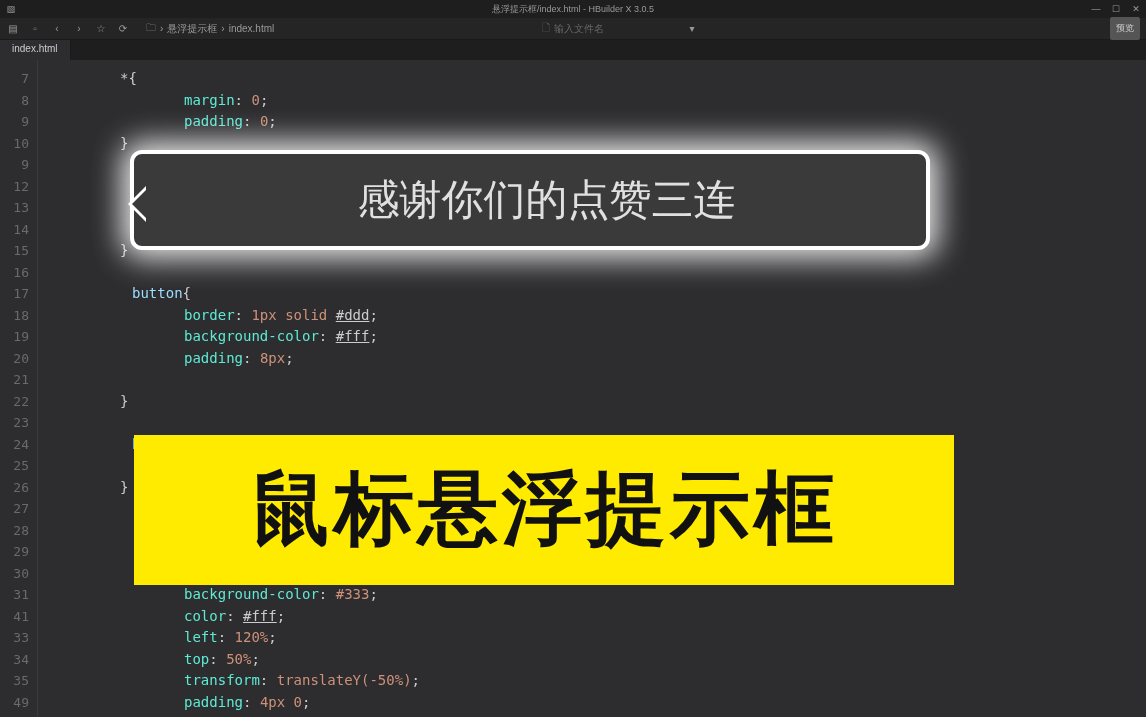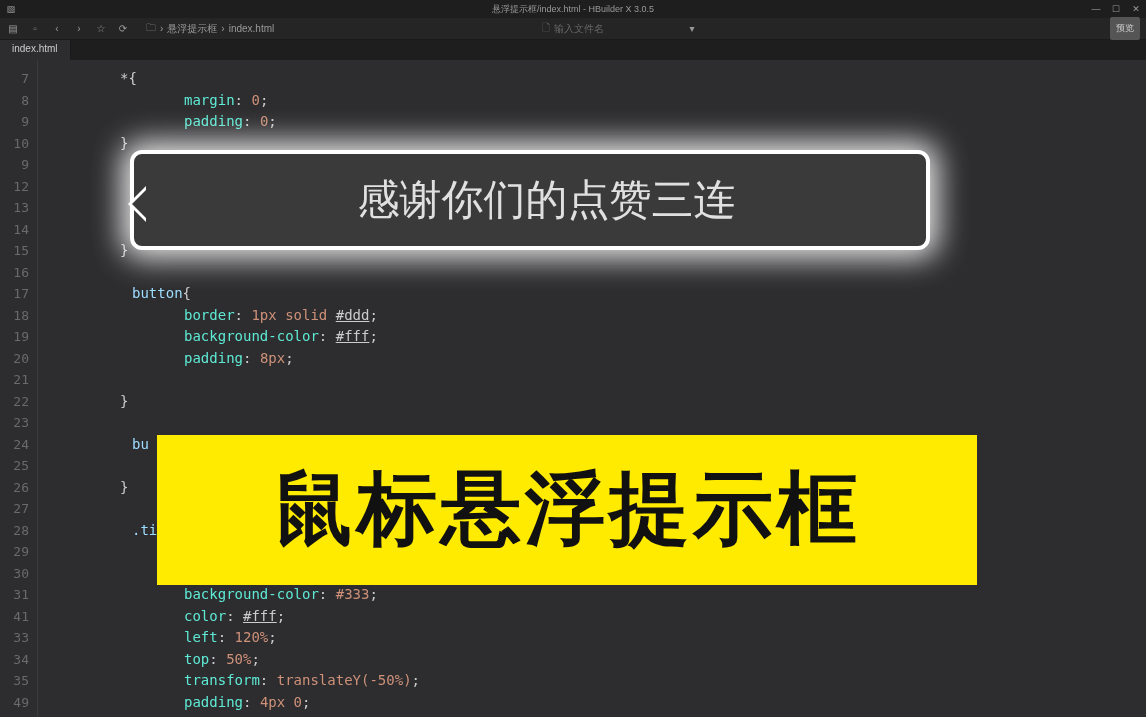--- a/index.html
+++ b/index.html
@@ -138,21 +138,21 @@
   content: "";
   position: absolute;
   left: -16px;
   top: 36px;
   border: 14px solid transparent;
   border-right-color: #3a3a3a;
 }
 
 .yellow-banner {
   position: absolute;
-  left: 157px;
+  left: 134px;
   top: 435px;
   width: 820px;
   height: 150px;
   background: #ffeb00;
   color: #111;
   font-size: 80px;
   font-weight: 900;
   display: flex;
   align-items: center;
   justify-content: center;

